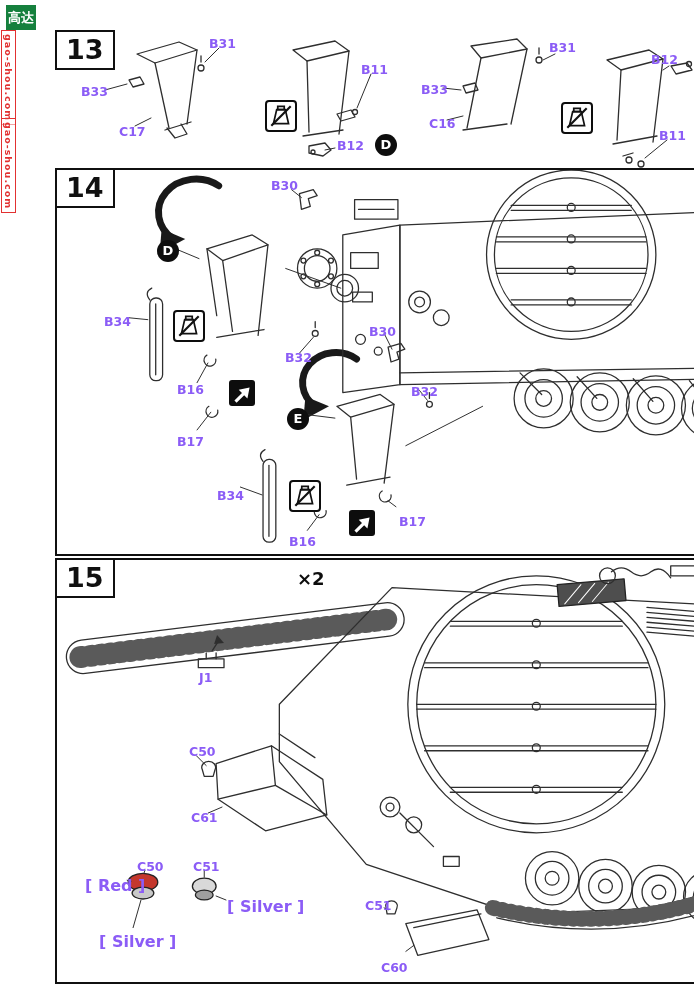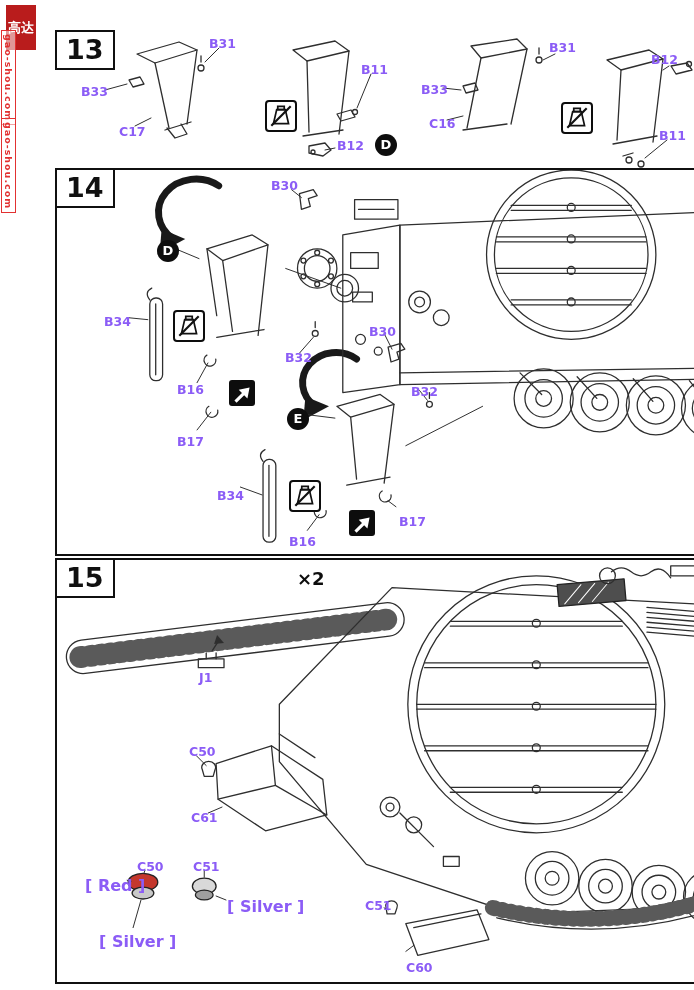--- a/index.html
+++ b/index.html
@@ -14,21 +14,21 @@
          text-align:center;font:700 13px/22px "DejaVu Sans",sans-serif;z-index:8;}
   .noglue{position:absolute;width:32px;height:32px;border:2px solid #0d0d0d;border-radius:4px;
           background:#fff;box-sizing:border-box;z-index:8;}
   .noglue svg{width:100%;height:100%;display:block;}
   .dirarrow{position:absolute;width:26px;height:26px;background:#0d0d0d;border-radius:3px;z-index:8;}
   .dirarrow svg{width:100%;height:100%;display:block;}
   .mult{position:absolute;font:700 18px "DejaVu Sans",sans-serif;color:#0d0d0d;z-index:8;}
   .legend-lbl{font-size:16px;}
   svg.art{position:absolute;left:0;top:0;width:100%;height:100%;z-index:2;}
   .logo{position:absolute;left:6px;top:5px;display:flex;align-items:center;gap:3px;z-index:60;}
-  .logo .cn{background:#b91c1c;color:#fff;font:700 13px/17px "DejaVu Sans",sans-serif;padding:14px 2px;}
+  .logo .cn{background:#15803d;color:#fff;font:700 13px/17px "DejaVu Sans",sans-serif;padding:4px 2px;}
   .logo .en{color:#a9b2b8;font:700 15px "DejaVu Sans",sans-serif;letter-spacing:2.5px;}
   .vsite{position:absolute;writing-mode:vertical-rl;color:#e23131;border:1px solid #e23131;
          font:700 9.5px "DejaVu Sans",sans-serif;padding:3px 1px;letter-spacing:1px;
          background:rgba(255,255,255,.55);z-index:60;}
 </style>
 </head>
 <body>
 
 <div class="page">
 
@@ -383,21 +383,21 @@
         <line x1="88" y1="314" x2="87" y2="317" stroke-width="1"></line>
         <line x1="148" y1="314" x2="148" y2="321" stroke-width="1"></line>
         <line x1="170" y1="344" x2="160" y2="340" stroke-width="1"></line>
       </g>
     </svg>
 
     <span class="lbl" style="left:142px;top:110px;">J1</span>
     <span class="lbl" style="left:132px;top:184px;">C50</span>
     <span class="lbl" style="left:134px;top:250px;">C61</span>
     <span class="lbl" style="left:308px;top:338px;">C51</span>
-    <span class="lbl" style="left:349px;top:400px;">C60</span>
+    <span class="lbl" style="left:324px;top:400px;">C60</span>
 
     <span class="lbl legend-lbl" style="left:28px;top:316px;">[ Red ]</span>
     <span class="lbl" style="left:80px;top:299px;">C50</span>
     <span class="lbl legend-lbl" style="left:42px;top:372px;">[ Silver ]</span>
     <span class="lbl" style="left:136px;top:299px;">C51</span>
     <span class="lbl legend-lbl" style="left:170px;top:337px;">[ Silver ]</span>
   </div>
 
 </div>
 

